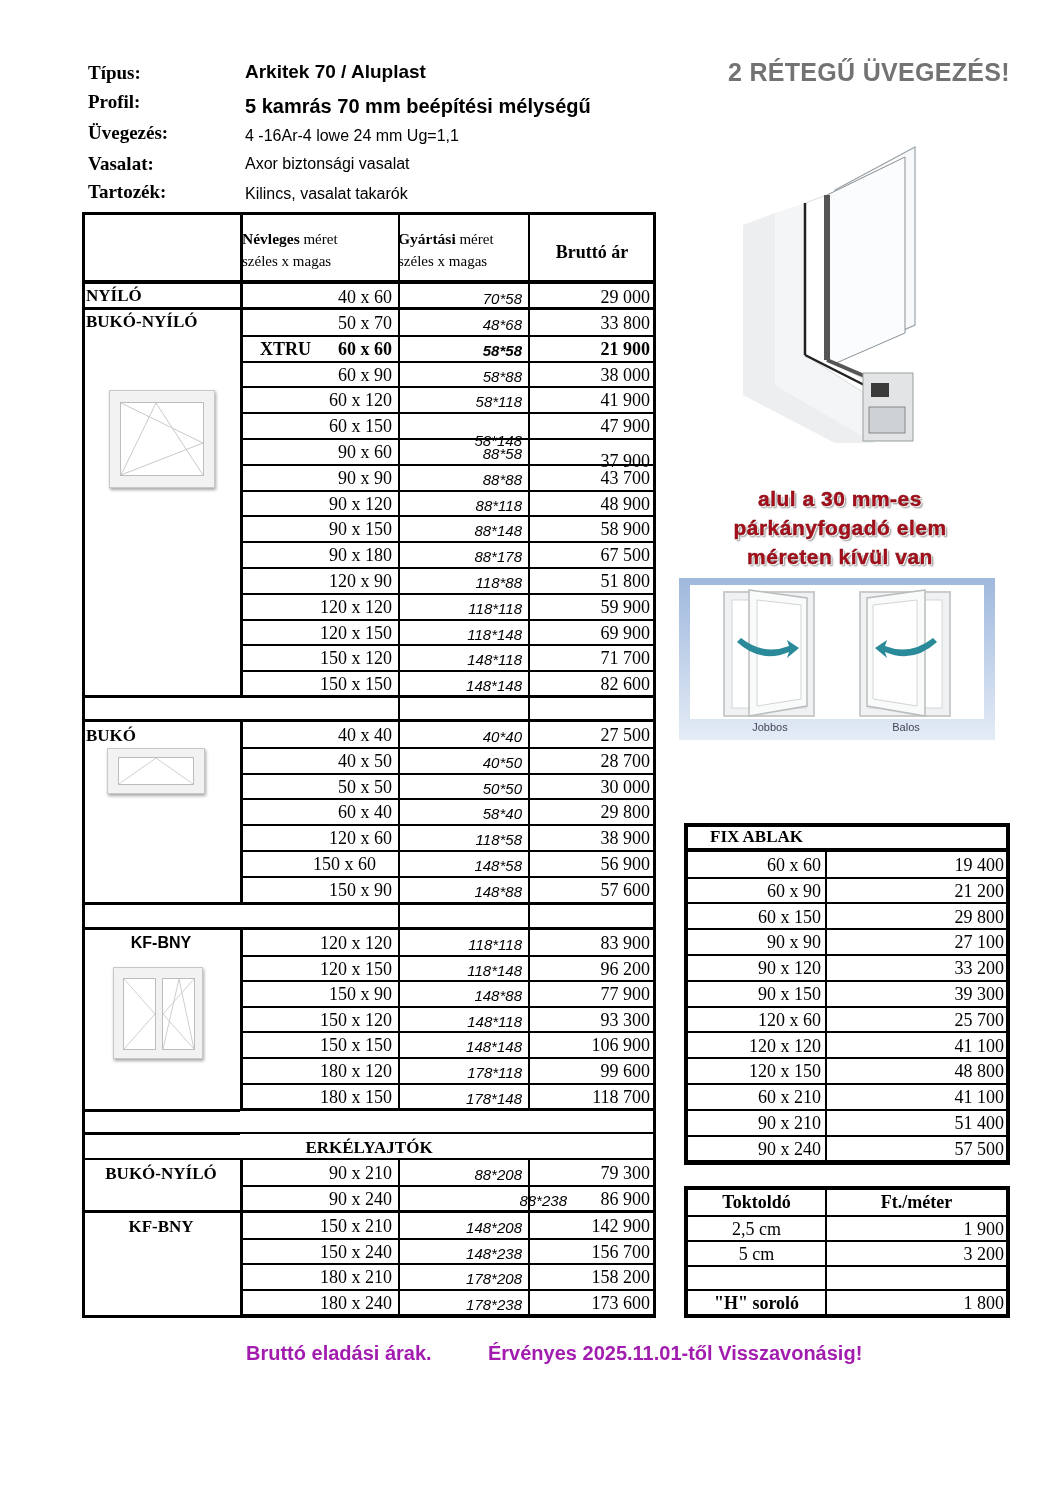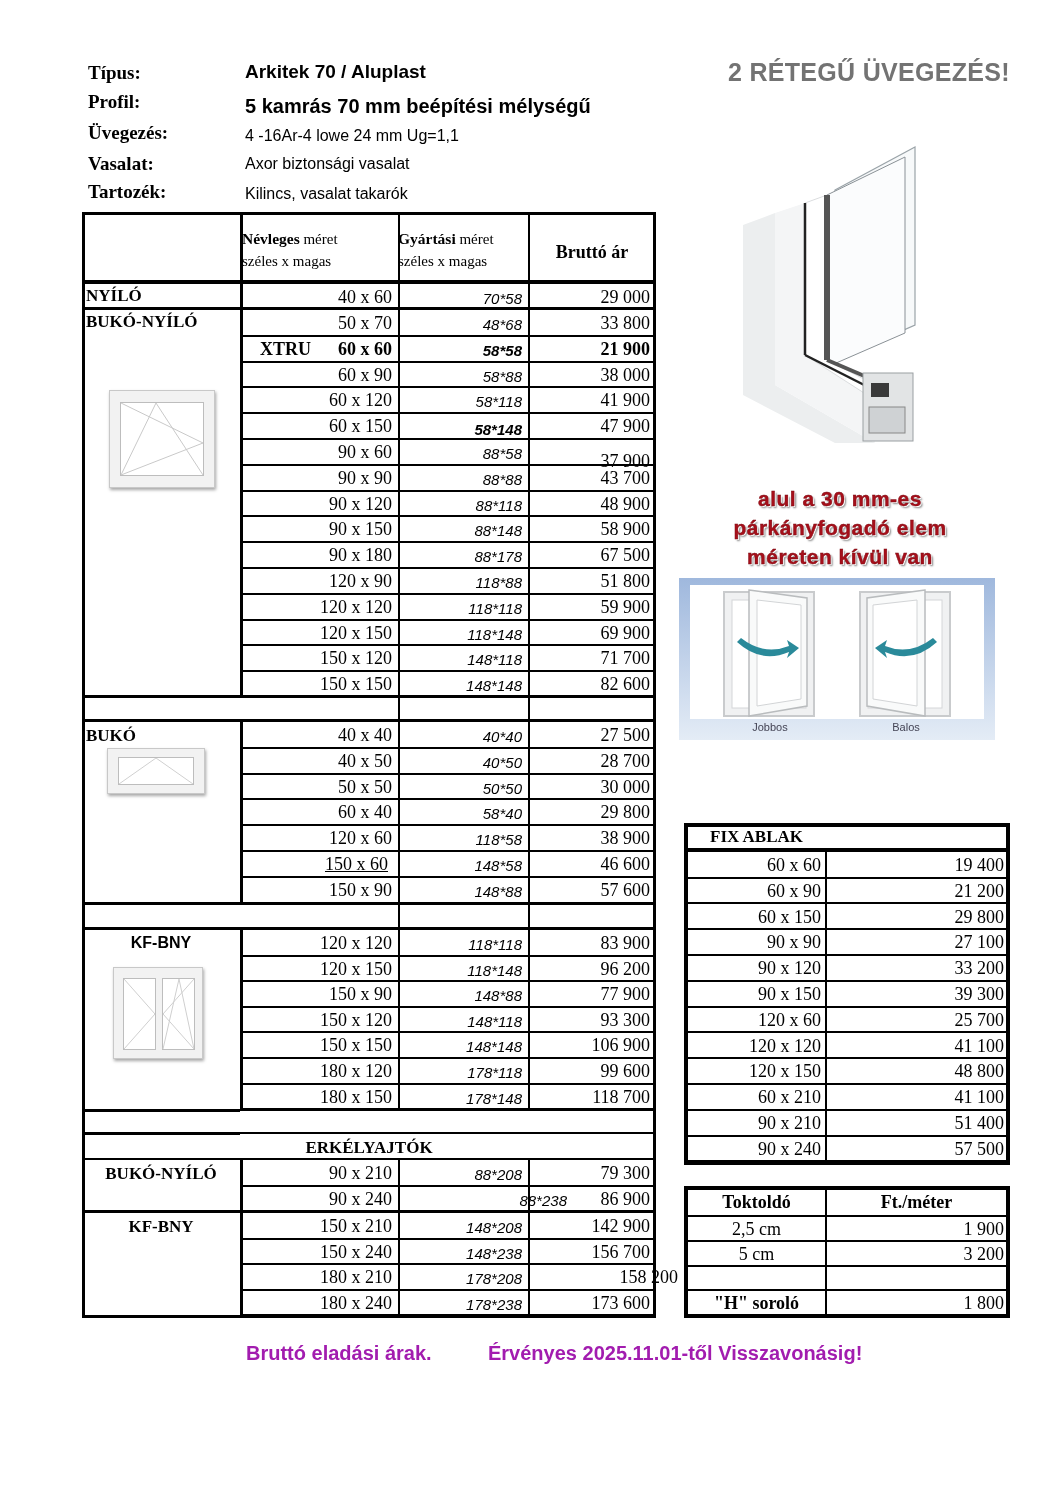--- a/index.html
+++ b/index.html
@@ -200,21 +200,21 @@
       <div></div>
       <div class="cell r" style="left: 160px; top: 150.6px; width: 150px;">60 x 90</div>
       <div class="cell r it" style="left: 318px; top: 152.6px; width: 122px;">58*88</div>
       <div class="cell r" style="left: 448px; top: 150.6px; width: 120px;">38 000</div>
       <div></div>
       <div class="cell r" style="left: 160px; top: 176.4px; width: 150px;">60 x 120</div>
       <div class="cell r it" style="left: 318px; top: 178.4px; width: 122px;">58*118</div>
       <div class="cell r" style="left: 448px; top: 176.4px; width: 120px;">41 900</div>
       <div></div>
       <div class="cell r" style="left: 160px; top: 202.2px; width: 150px;">60 x 150</div>
-      <div class="cell r it" style="left: 318px; top: 206px; width: 122px; font-weight: bold;">58*148</div>
+      <div class="cell r it" style="left: 318px; top: 217px; width: 122px;">58*148</div>
       <div class="cell r" style="left: 448px; top: 202.2px; width: 120px;">47 900</div>
       <div></div>
       <div class="cell r" style="left: 160px; top: 228px; width: 150px;">90 x 60</div>
       <div class="cell r it" style="left: 318px; top: 230px; width: 122px;">88*58</div>
       <div class="cell r" style="left: 448px; top: 228px; width: 120px; margin-top: 9px;">37 900</div>
       <div></div>
       <div class="cell r" style="left: 160px; top: 253.8px; width: 150px;">90 x 90</div>
       <div class="cell r it" style="left: 318px; top: 255.8px; width: 122px;">88*88</div>
       <div class="cell r" style="left: 448px; top: 253.8px; width: 120px;">43 700</div>
       <div></div>
@@ -263,23 +263,23 @@
       <div class="cell r" style="left: 448px; top: 562.6px; width: 120px;">30 000</div>
       <div></div>
       <div class="cell r" style="left: 160px; top: 588.4px; width: 150px;">60 x 40</div>
       <div class="cell r it" style="left: 318px; top: 590.4px; width: 122px;">58*40</div>
       <div class="cell r" style="left: 448px; top: 588.4px; width: 120px;">29 800</div>
       <div></div>
       <div class="cell r" style="left: 160px; top: 614.2px; width: 150px;">120 x 60</div>
       <div class="cell r it" style="left: 318px; top: 616.2px; width: 122px;">118*58</div>
       <div class="cell r" style="left: 448px; top: 614.2px; width: 120px;">38 900</div>
       <div></div>
-      <div class="cell r" style="left: 156px; top: 640px; width: 150px; text-decoration: underline;">150 x 60</div>
+      <div class="cell r" style="left: 144px; top: 640px; width: 150px;">150 x 60</div>
       <div class="cell r it" style="left: 318px; top: 642px; width: 122px;">148*58</div>
-      <div class="cell r" style="left: 448px; top: 640px; width: 120px;">46 600</div>
+      <div class="cell r" style="left: 448px; top: 640px; width: 120px;">56 900</div>
       <div></div>
       <div class="cell r" style="left: 160px; top: 665.8px; width: 150px;">150 x 90</div>
       <div class="cell r it" style="left: 318px; top: 667.8px; width: 122px;">148*88</div>
       <div class="cell r" style="left: 448px; top: 665.8px; width: 120px;">57 600</div>
       <div></div>
       <div class="cell r" style="left: 160px; top: 719px; width: 150px;">120 x 120</div>
       <div class="cell r it" style="left: 318px; top: 721px; width: 122px;">118*118</div>
       <div class="cell r" style="left: 448px; top: 719px; width: 120px; text-align: right;">83 900</div>
       <div></div>
       <div class="cell r" style="left: 160px; top: 744.6px; width: 150px;">120 x 150</div>
@@ -317,21 +317,21 @@
       <div class="cell r" style="left: 160px; top: 1002px; width: 150px;">150 x 210</div>
       <div class="cell r it" style="left: 318px; top: 1004px; width: 122px;">148*208</div>
       <div class="cell r" style="left: 448px; top: 1002px; width: 120px;">142 900</div>
       <div></div>
       <div class="cell r" style="left: 160px; top: 1027.5px; width: 150px;">150 x 240</div>
       <div class="cell r it" style="left: 318px; top: 1029.5px; width: 122px;">148*238</div>
       <div class="cell r" style="left: 448px; top: 1027.5px; width: 120px;">156 700</div>
       <div></div>
       <div class="cell r" style="left: 160px; top: 1053px; width: 150px;">180 x 210</div>
       <div class="cell r it" style="left: 318px; top: 1055px; width: 122px;">178*208</div>
-      <div class="cell r" style="left: 448px; top: 1053px; width: 120px; padding-left: 28px;">158 200</div>
+      <div class="cell r" style="left: 448px; top: 1053px; width: 120px;">158 200</div>
       <div></div>
       <div class="cell r" style="left: 160px; top: 1078.5px; width: 150px;">180 x 240</div>
       <div class="cell r it" style="left: 318px; top: 1080.5px; width: 122px;">178*238</div>
       <div class="cell r" style="left: 448px; top: 1078.5px; width: 120px;">173 600</div>
     </div>
 </div>
 
 <div class="alul" style="top:487px">alul a 30 mm-es</div>
 <div class="alul" style="top:516px">párkányfogadó  elem</div>
 <div class="alul" style="top:545px">méreten kívül van</div>

